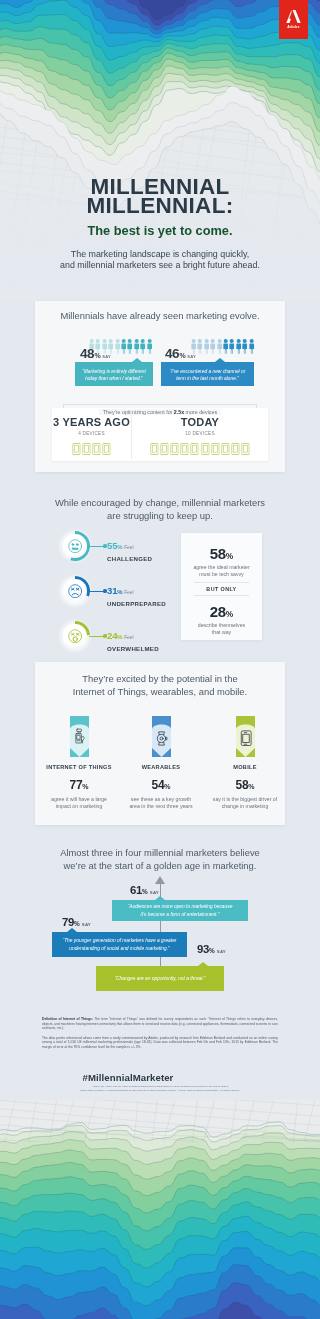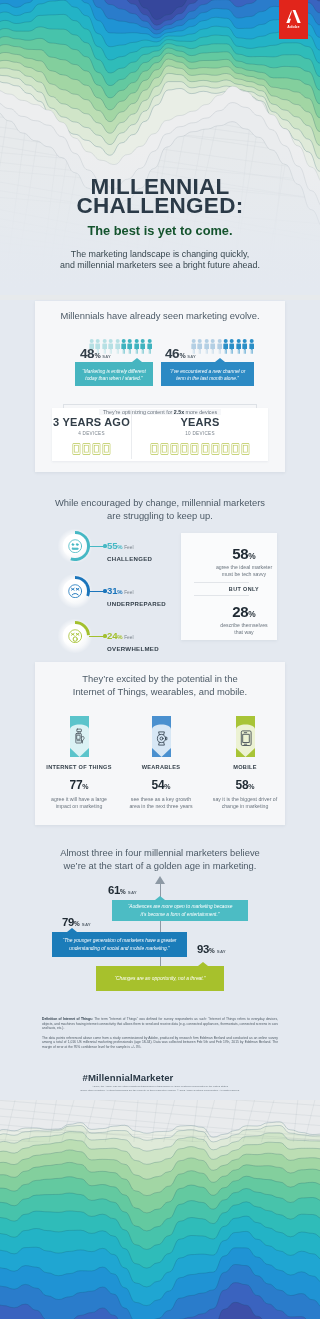--- a/index.html
+++ b/index.html
@@ -60,21 +60,21 @@
 .gauge .glow{position:absolute;left:-5px;top:-5px;width:40px;height:40px;border-radius:50%;background:radial-gradient(circle at 50% 50%, rgba(255,255,255,1) 34%, rgba(255,255,255,0) 62%);}
 .gauge .disc{position:absolute;left:3.4px;top:3.4px;width:23.2px;height:23.2px;border-radius:50%;background:radial-gradient(circle at 40% 34%, #ffffff 52%, #eef1f4 100%);}
 .gauge .face{position:absolute;left:7.8px;top:7.8px;width:14.4px;height:14.4px;}
 .lbl{position:absolute;}
 .lbl .v{font-size:9.6px;font-weight:bold;letter-spacing:-.2px;}
 .lbl .p{font-size:6px;font-weight:bold;}
 .lbl .f{font-size:4.8px;color:#7b848d;margin-left:1.5px;}
 .lbl .n{display:block;font-size:6.1px;font-weight:bold;color:#323e48;letter-spacing:.3px;margin-top:2.5px;}
 .leader{position:absolute;height:1px;}
 .leader i{position:absolute;right:-1.6px;top:-1.2px;width:3.2px;height:3.2px;border-radius:50%;}
-#p2{position:absolute;left:181px;top:533px;width:81px;height:107px;background:#fafbfc;box-shadow:0 1px 3px rgba(80,95,120,.09);padding-left:15px;}
+#p2{position:absolute;left:181px;top:533px;width:81px;height:107px;background:#fafbfc;box-shadow:0 1px 3px rgba(80,95,120,.09);}
 #p2 .big{position:absolute;width:100%;text-align:center;color:#1f2a33;}
 #p2 .big .v{font-size:15px;font-weight:bold;letter-spacing:-.3px;}
 #p2 .big .p{font-size:8.4px;font-weight:bold;}
 #p2 .cap{position:absolute;width:100%;text-align:center;font-size:5.2px;line-height:6.8px;color:#6b757f;}
 #p2 hr{position:absolute;left:13px;width:55px;border:none;border-top:1px solid #e2e5e9;margin:0;}
 #p2 .butonly{position:absolute;width:100%;text-align:center;font-size:5.4px;font-weight:bold;letter-spacing:.4px;color:#323e48;}
 
 #sec3{left:35px;top:662px;width:250px;height:163px;}
 #sec3-head{top:673px;}
 .iot-col{position:absolute;text-align:center;}
@@ -90,21 +90,21 @@
 #timeline{position:absolute;left:159.5px;top:884px;width:1.2px;height:104px;background:#8d99a4;}
 #timeline-arrow{position:absolute;left:155px;top:876px;width:0;height:0;border-left:5px solid transparent;border-right:5px solid transparent;border-bottom:8px solid #8d99a4;}
 .bar{position:absolute;color:#fff;font-size:4.85px;line-height:7.6px;font-style:italic;text-align:center;display:flex;align-items:center;justify-content:center;box-sizing:border-box;padding:0 6px;}
 .bar .arw{position:absolute;top:-4.5px;width:0;height:0;border-left:5.5px solid transparent;border-right:5.5px solid transparent;}
 .barlbl{position:absolute;display:flex;align-items:baseline;color:#1f2a33;}
 .barlbl .v{font-size:11.4px;font-weight:bold;letter-spacing:-.3px;}
 .barlbl .p{font-size:6.4px;font-weight:bold;}
 .barlbl .s{font-size:4.4px;font-weight:bold;margin-left:2px;letter-spacing:.2px;color:#5c6771;}
 #bar1{left:112px;top:900px;width:136px;height:21px;background:#4cbcc4;}
 #bar1 .arw{left:42.5px;border-bottom:4.5px solid #4cbcc4;}
-#lbl1{left:108px;top:884px;}
+#lbl1{left:130px;top:884px;}
 #bar2{left:52px;top:932px;width:135px;height:25px;background:#1b7cb9;}
 #bar2 .arw{left:15px;border-bottom:4.5px solid #1b7cb9;}
 #lbl2{left:62px;top:916px;}
 #bar3{left:96px;top:966px;width:128px;height:25px;background:#a7c12c;}
 #bar3 .arw{left:102px;border-bottom:4.5px solid #a7c12c;}
 #lbl3{left:197px;top:943px;}
 
 #fn{position:absolute;left:42px;top:1017px;width:236px;font-size:3.3px;line-height:4.6px;color:#4e5a65;text-align:justify;}
 #fn b{font-weight:bold;color:#2b3a47;}
 #fn .p2{margin-top:5px;}
@@ -330,21 +330,21 @@
   <svg class="mark" viewBox="0 0 30 27">
     <path d="M11.0 0 H0 L0 0 L11.0 27 H17.1 L14.6 20.5 H9.0 L11.0 0 Z" fill="#fff" opacity="0"></path>
     <path d="M10.9 0 L0 27 H6.6 L9.8 18.4 H5.9 L10.9 5.1 Z" fill="#fff"></path>
     <path d="M19.1 0 L30 27 H23.4 L13.1 0 Z" fill="#fff"></path>
   </svg>
   <div class="wordmark">Adobe</div>
 </div>
 
 <div class="hero-text">
   <div class="title">MILLENNIAL</div>
-  <div class="title">CHALLENGED:</div>
+  <div class="title">MILLENNIAL:</div>
   <div class="subtitle">The best is yet to come.</div>
   <div class="lede" style="margin-top:11px">The marketing landscape is changing quickly,</div>
   <div class="lede">and millennial marketers see a bright future ahead.</div>
 </div>
 
 <div class="panel" id="sec1"></div>
 <div class="sec-head" id="sec1-head">Millennials have already seen marketing evolve.</div>
 
 <svg width="0" height="0" style="position:absolute" aria-hidden="true">
  <defs>
@@ -464,21 +464,21 @@
         </svg>
         <svg viewBox="0 0 16 23">
           <use href="#phone" stroke="#b5c44a" fill="none"></use>
         </svg>
         <svg viewBox="0 0 16 23">
           <use href="#phone" stroke="#b5c44a" fill="none"></use>
         </svg>
       </div>
   </div>
   <div class="dev-col" id="devcolB">
-    <div class="t">YEARS</div>
+    <div class="t">TODAY</div>
     <div class="s">10 DEVICES</div>
     <div class="dev-icons">
         <svg viewBox="0 0 16 23">
           <use href="#phone" stroke="#b5c44a" fill="none"></use>
         </svg>
         <svg viewBox="0 0 16 23">
           <use href="#phone" stroke="#b5c44a" fill="none"></use>
         </svg>
         <svg viewBox="0 0 16 23">
           <use href="#phone" stroke="#b5c44a" fill="none"></use>

